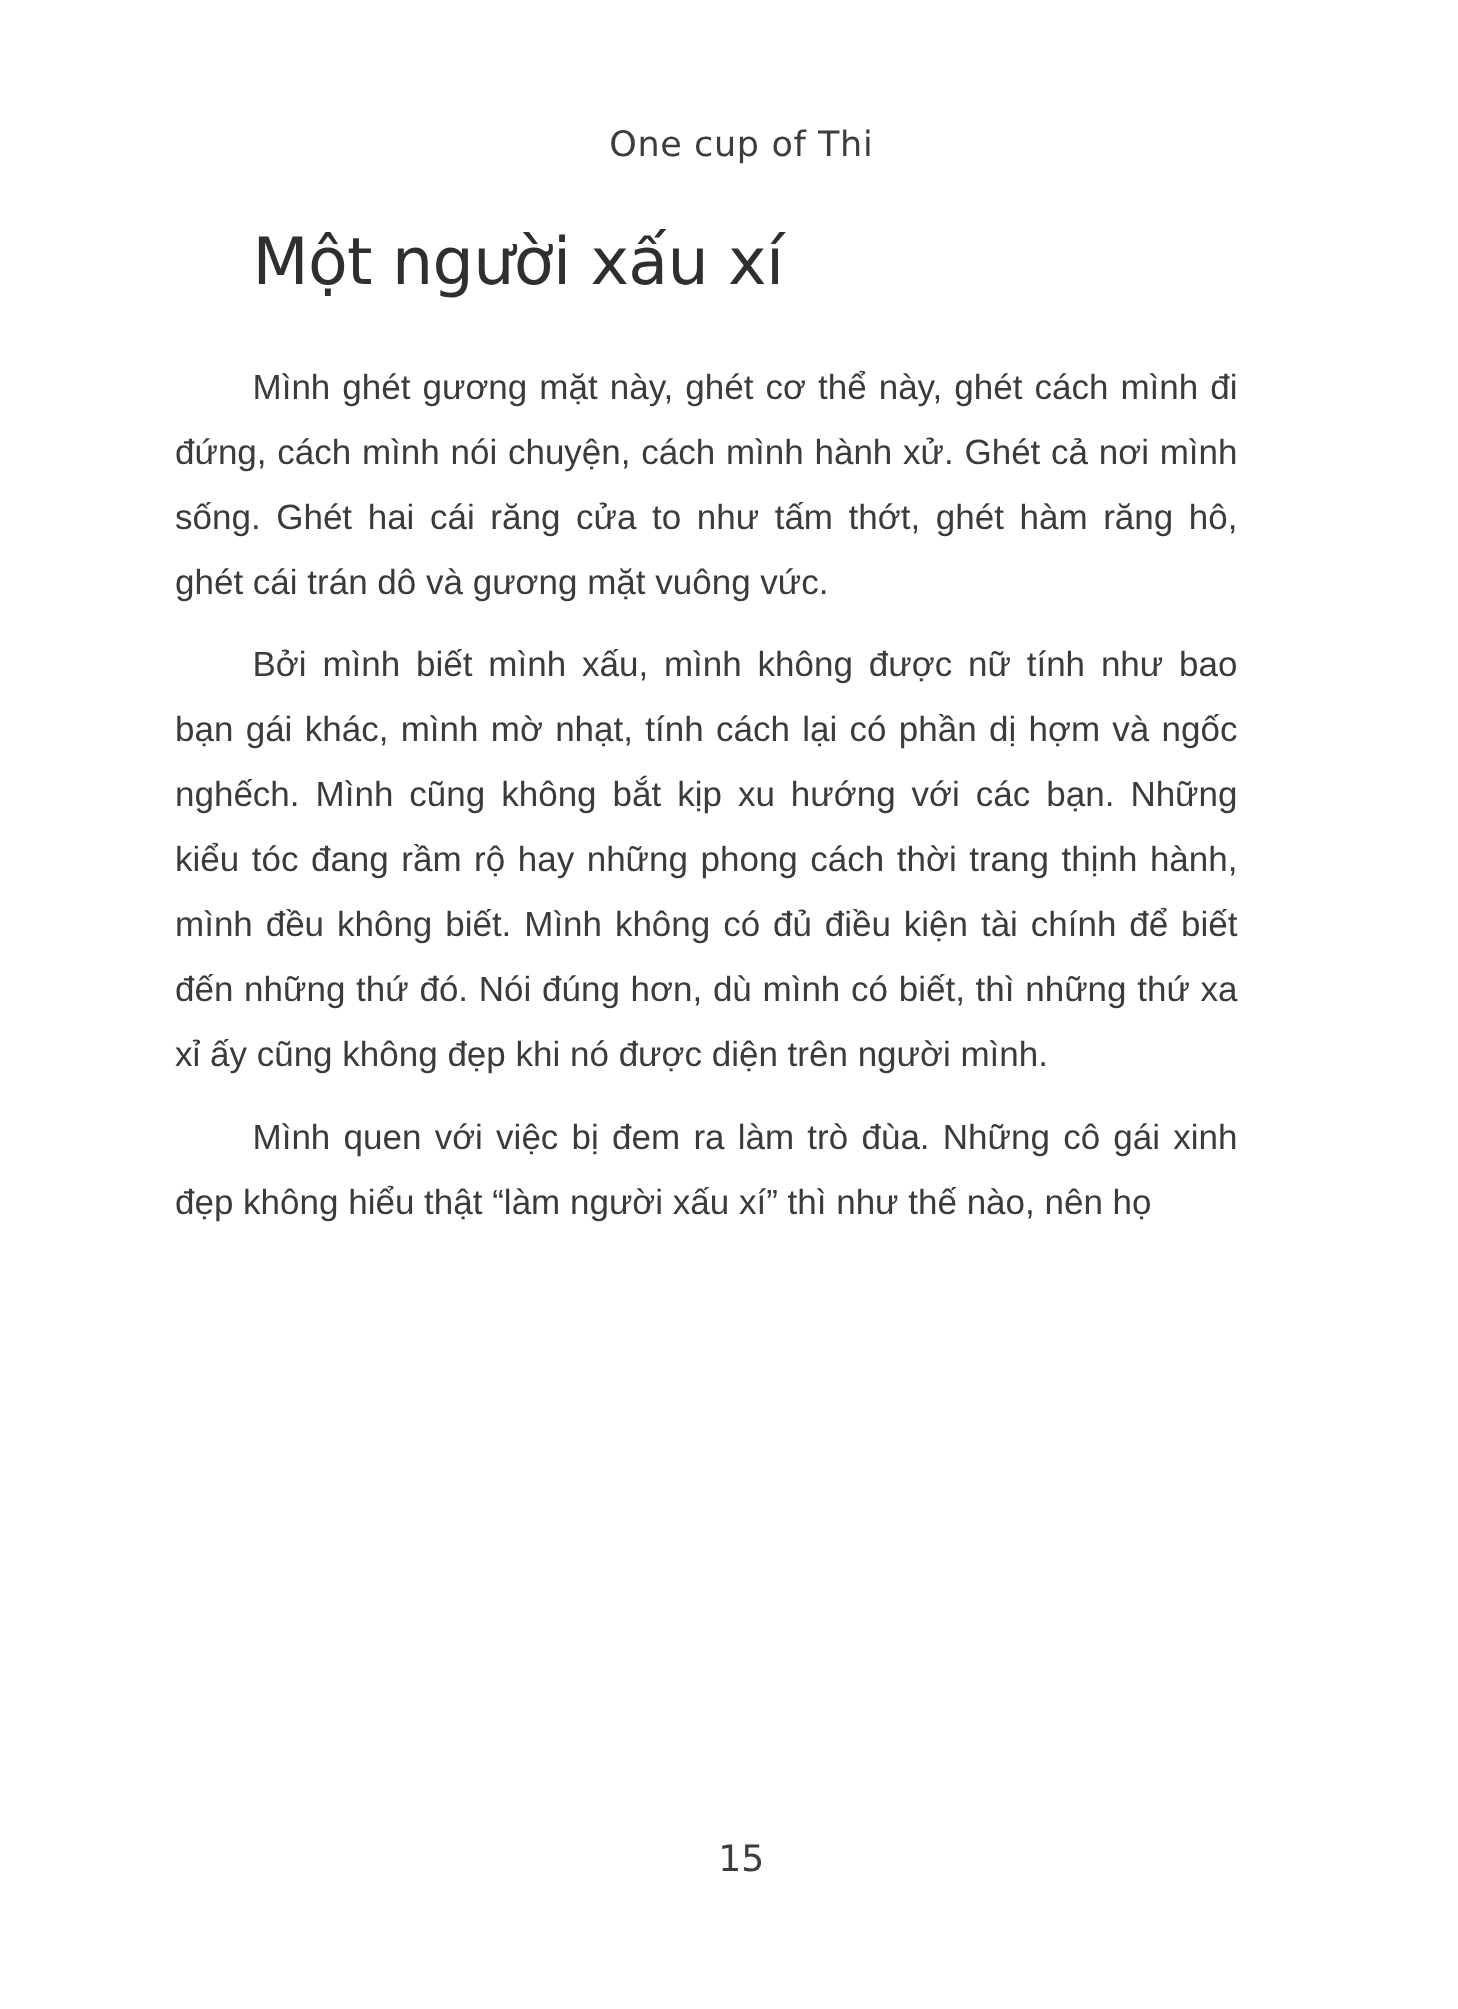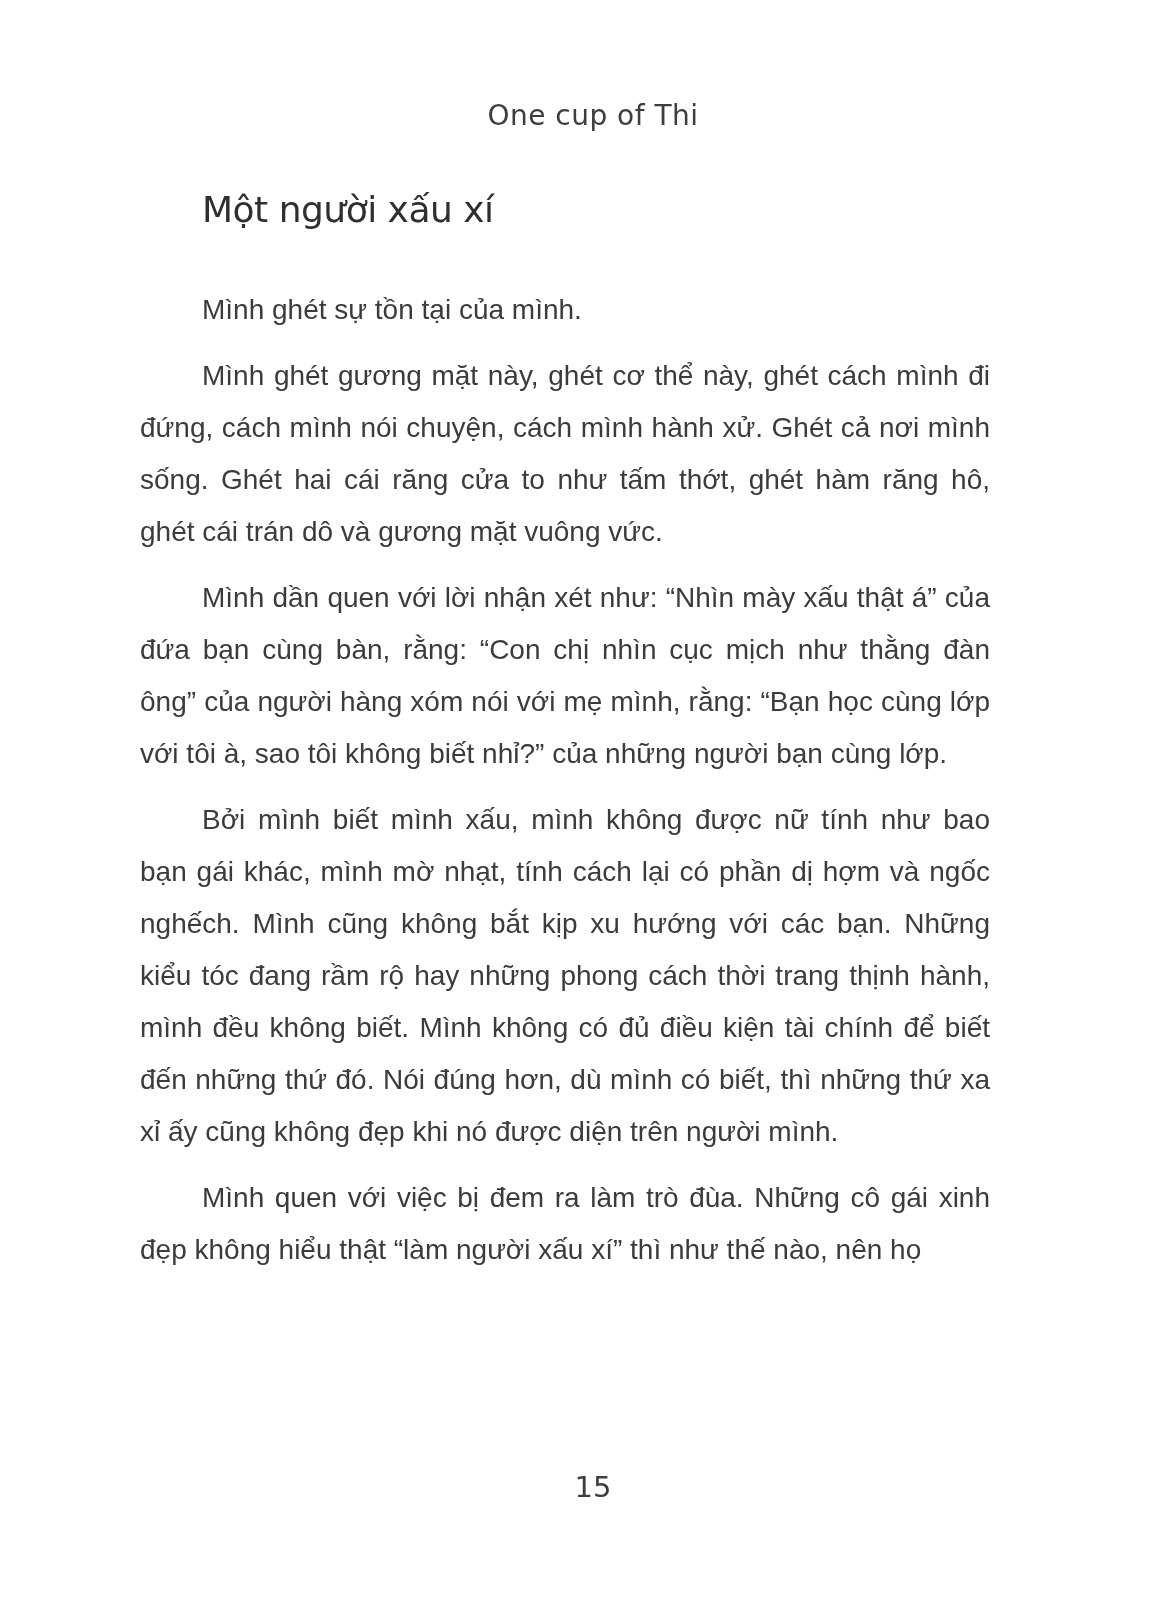--- a/index.html
+++ b/index.html
@@ -26,21 +26,21 @@
     line-height: 40px;
     letter-spacing: 0.5px;
     color: #3d3d3d;
     font-family: "DejaVu Sans", sans-serif;
   }
   .chapter-title {
     position: absolute;
     top: 178px;
     left: 202px;
     margin: 0;
-    font-size: 36px;
+    font-size: 52px;
     line-height: 64px;
     font-weight: 400;
     letter-spacing: -0.5px;
     color: #2f2f2f;
     font-family: "DejaVu Sans", sans-serif;
   }
   .body-text {
     position: absolute;
     top: 284px;
     left: 140px;
@@ -68,22 +68,20 @@
 </head>
 <body>
 
 <div class="page">
 
   <div class="running-header">One cup of Thi</div>
 
   <h1 class="chapter-title">Một người xấu xí</h1>
 
   <div class="body-text">
-    <p>Mình ghét sự tồn tại của mình.</p>
     <p>Mình ghét gương mặt này, ghét cơ thể này, ghét cách mình đi đứng, cách mình nói chuyện, cách mình hành xử. Ghét cả nơi mình sống. Ghét hai cái răng cửa to như tấm thớt, ghét hàm răng hô, ghét cái trán dô và gương mặt vuông vức.</p>
-    <p>Mình dần quen với lời nhận xét như: “Nhìn mày xấu thật á” của đứa bạn cùng bàn, rằng: “Con chị nhìn cục mịch như thằng đàn ông” của người hàng xóm nói với mẹ mình, rằng: “Bạn học cùng lớp với tôi à, sao tôi không biết nhỉ?” của những người bạn cùng lớp.</p>
     <p>Bởi mình biết mình xấu, mình không được nữ tính như bao bạn gái khác, mình mờ nhạt, tính cách lại có phần dị hợm và ngốc nghếch. Mình cũng không bắt kịp xu hướng với các bạn. Những kiểu tóc đang rầm rộ hay những phong cách thời trang thịnh hành, mình đều không biết. Mình không có đủ điều kiện tài chính để biết đến những thứ đó. Nói đúng hơn, dù mình có biết, thì những thứ xa xỉ ấy cũng không đẹp khi nó được diện trên người mình.</p>
     <p>Mình quen với việc bị đem ra làm trò đùa. Những cô gái xinh đẹp không hiểu thật “làm người xấu xí” thì như thế nào, nên họ</p>
   </div>
 
   <div class="page-number">15</div>
 
 </div>
 
 </body></html>

